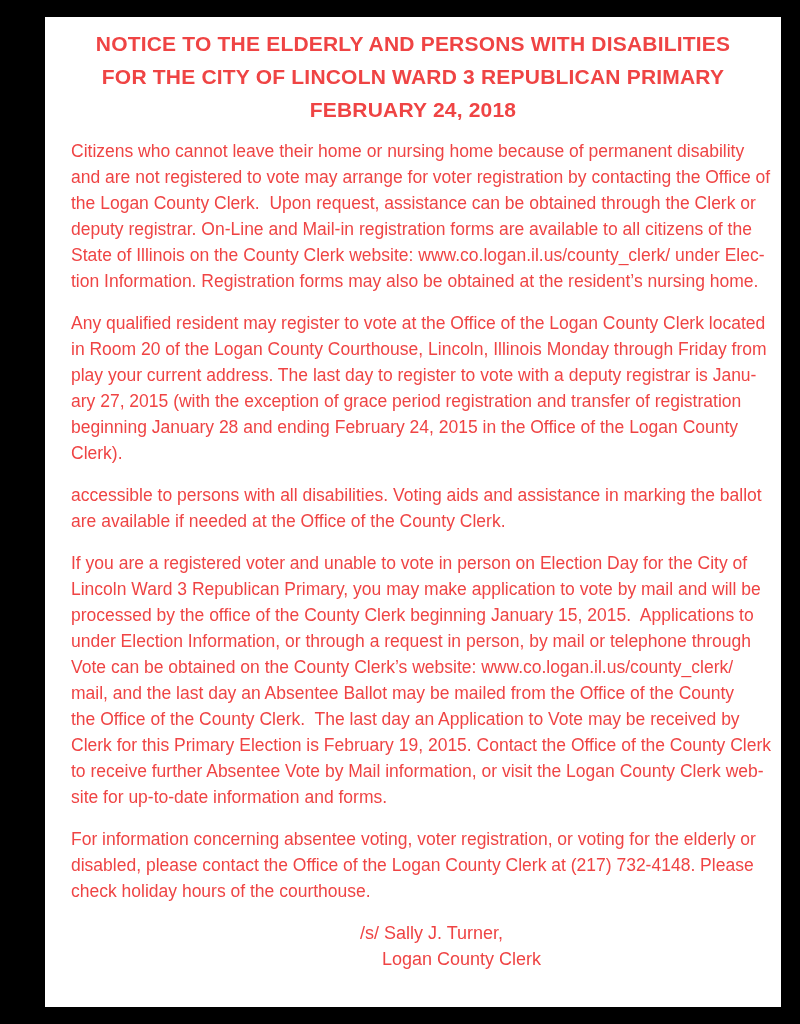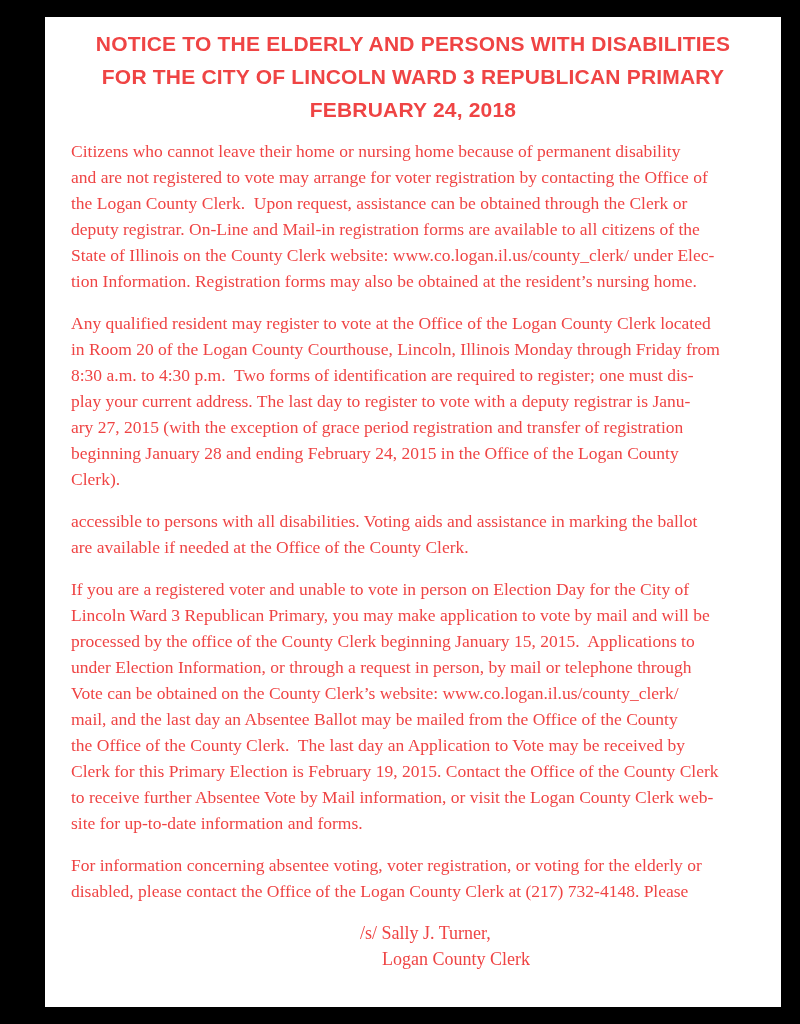--- a/index.html
+++ b/index.html
@@ -29,21 +29,20 @@
     text-align: center;
     font-weight: bold;
     font-size: 21px;
     line-height: 33px;
     letter-spacing: 0.2px;
   }
   .body-text {
     margin: 12px 6px 0 26px;
     font-size: 17.5px;
     line-height: 26px;
-    font-family: Liberation Serif, serif;
   }
   .para {
     margin: 0 0 16px 0;
   }
   .line {
     white-space: pre;
   }
   .signature {
     margin-top: 13px;
     margin-left: 289px;
@@ -72,21 +71,20 @@
       <div class="line">and are not registered to vote may arrange for voter registration by contacting the Office of</div>
       <div class="line">the Logan County Clerk.  Upon request, assistance can be obtained through the Clerk or</div>
       <div class="line">deputy registrar. On-Line and Mail-in registration forms are available to all citizens of the</div>
       <div class="line">State of Illinois on the County Clerk website: www.co.logan.il.us/county_clerk/ under Elec-</div>
       <div class="line">tion Information. Registration forms may also be obtained at the resident’s nursing home.</div>
     </div>
 
     <div class="para">
       <div class="line">Any qualified resident may register to vote at the Office of the Logan County Clerk located</div>
       <div class="line">in Room 20 of the Logan County Courthouse, Lincoln, Illinois Monday through Friday from</div>
-      <div class="line">8:30 a.m. to 4:30 p.m.  Two forms of identification are required to register; one must dis-</div>
       <div class="line">play your current address. The last day to register to vote with a deputy registrar is Janu-</div>
       <div class="line">ary 27, 2015 (with the exception of grace period registration and transfer of registration</div>
       <div class="line">beginning January 28 and ending February 24, 2015 in the Office of the Logan County</div>
       <div class="line">Clerk).</div>
     </div>
 
     <div class="para">
       <div class="line">accessible to persons with all disabilities. Voting aids and assistance in marking the ballot</div>
       <div class="line">are available if needed at the Office of the County Clerk.</div>
     </div>
@@ -100,20 +98,21 @@
       <div class="line">mail, and the last day an Absentee Ballot may be mailed from the Office of the County</div>
       <div class="line">the Office of the County Clerk.  The last day an Application to Vote may be received by</div>
       <div class="line">Clerk for this Primary Election is February 19, 2015. Contact the Office of the County Clerk</div>
       <div class="line">to receive further Absentee Vote by Mail information, or visit the Logan County Clerk web-</div>
       <div class="line">site for up-to-date information and forms.</div>
     </div>
 
     <div class="para">
       <div class="line">For information concerning absentee voting, voter registration, or voting for the elderly or</div>
       <div class="line">disabled, please contact the Office of the Logan County Clerk at (217) 732-4148. Please</div>
+      <div class="line">check holiday hours of the courthouse.</div>
     </div>
 
     <div class="signature">
       <div class="line sig-line-1">/s/ Sally J. Turner,</div>
       <div class="line sig-line-2">Logan County Clerk</div>
     </div>
 
   </div>
 </div>
 

